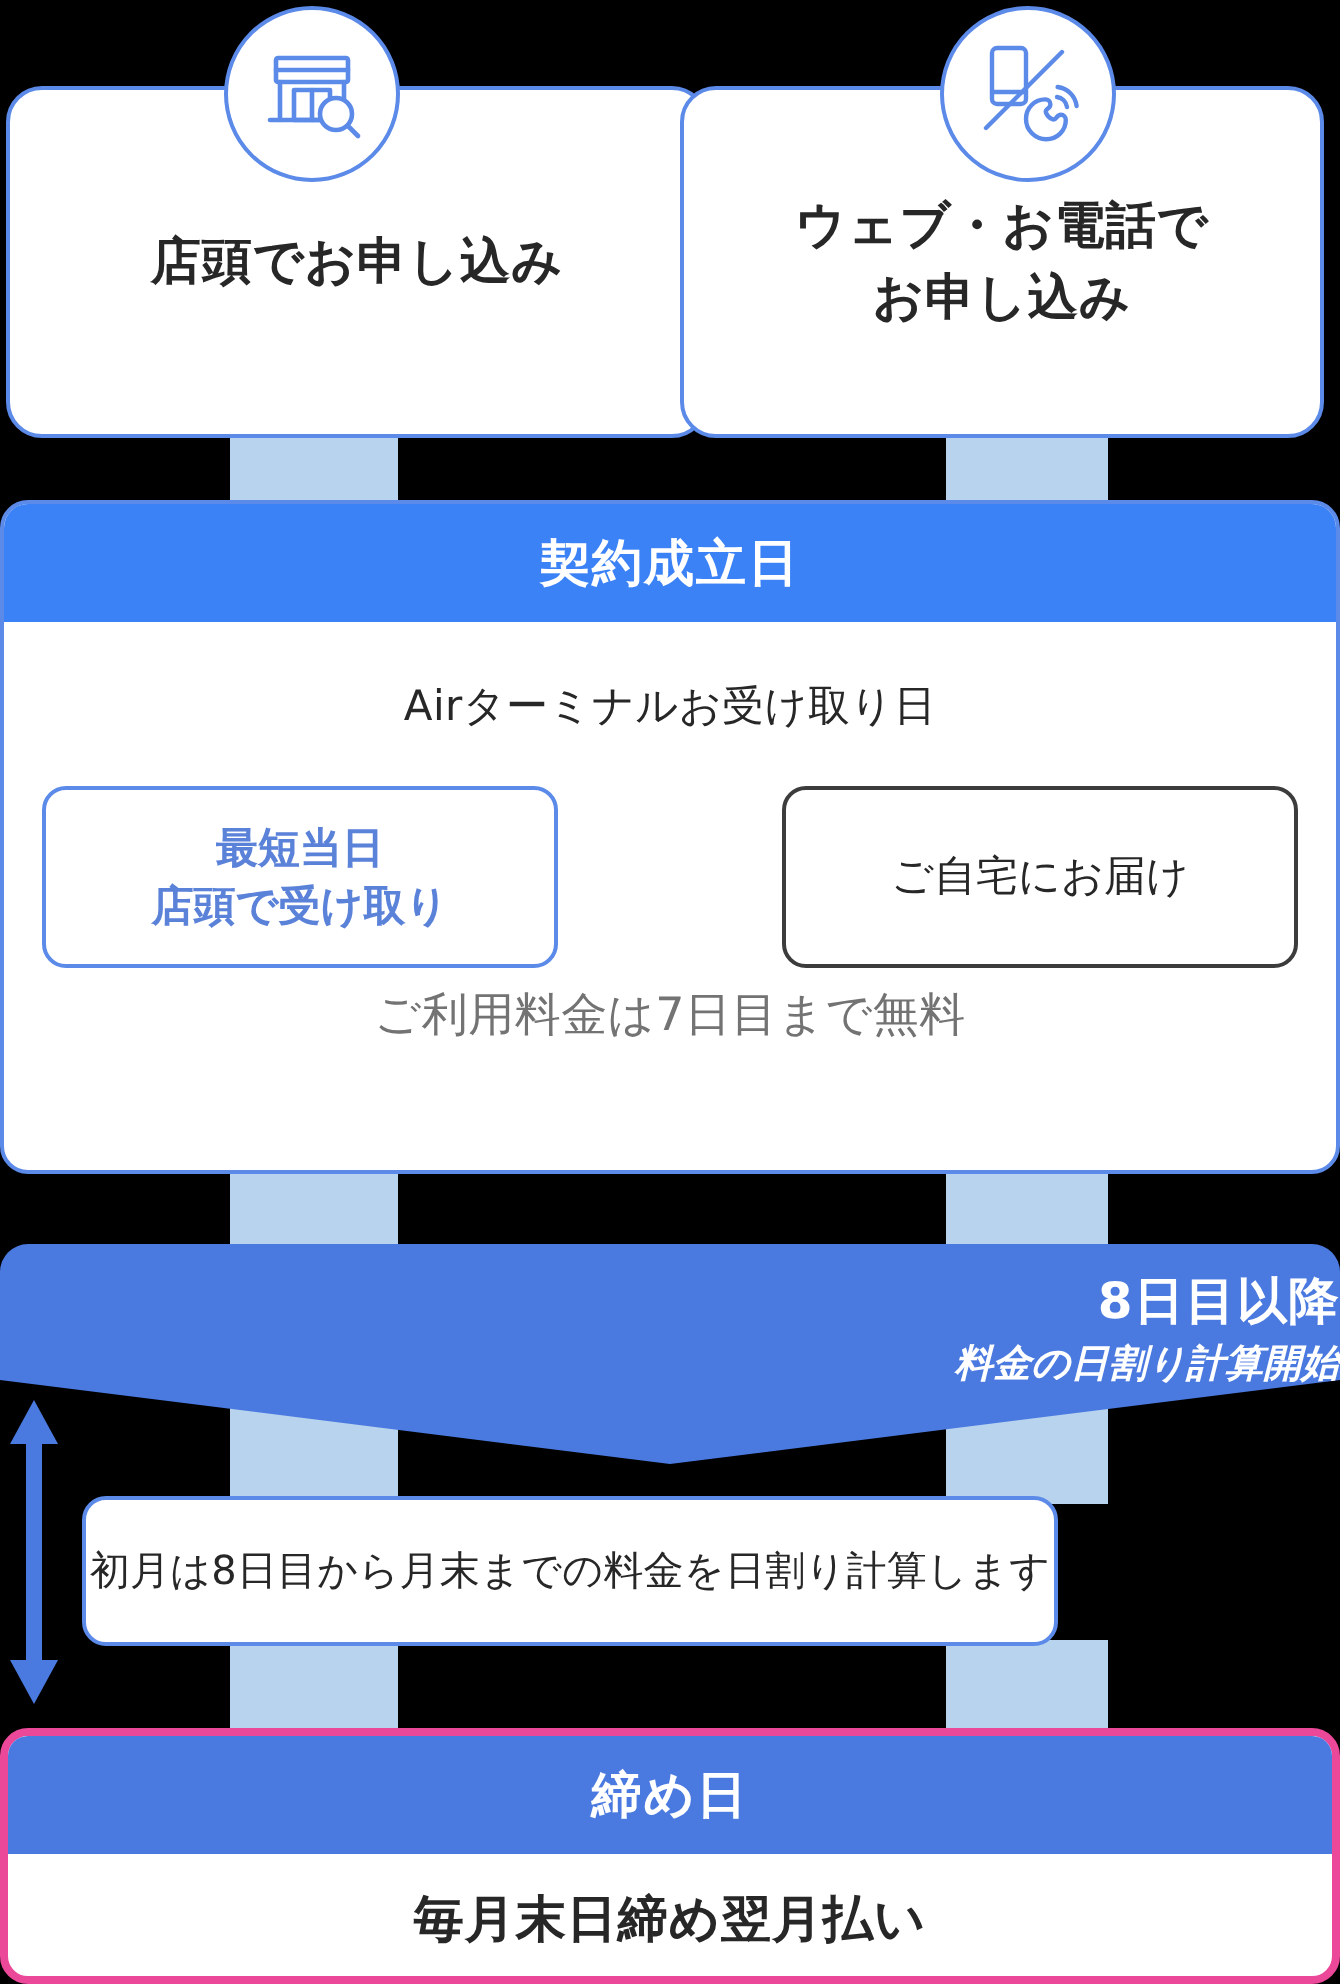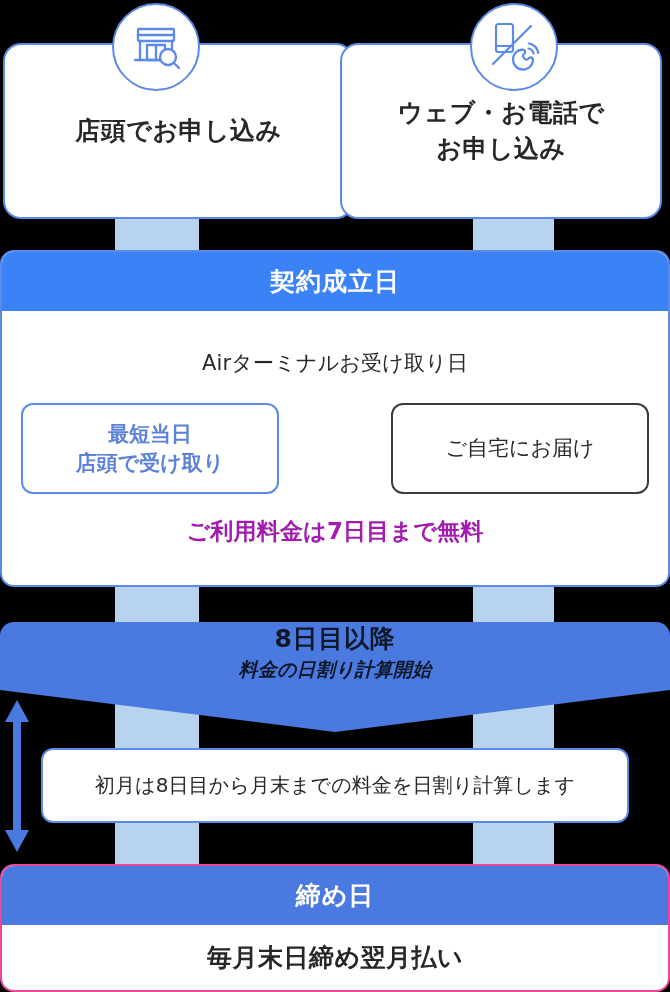--- a/index.html
+++ b/index.html
@@ -82,21 +82,21 @@
     background: #3b82f6;
     color: #ffffff;
     display: flex; align-items: center; justify-content: center;
     font-size: 25px; font-weight: 700; letter-spacing: .04em;
   }
   #contract-body {
     height: 352px;
     display: flex;
     flex-direction: column;
     align-items: center;
-    padding-top: 38px;
+    padding-top: 28px;
   }
   #terminal-receipt-title {
     font-size: 21px;
     font-weight: 500;
     color: #272727;
     letter-spacing: .01em;
   }
   #receipt-options {
     display: flex;
     gap: 112px;
@@ -111,40 +111,41 @@
     align-items: center;
     justify-content: center;
     text-align: center;
     font-size: 21px;
     font-weight: 700;
     line-height: 1.35;
   }
   .opt-box.blue  { border: 2px solid #5b8ae8; color: #5b82d9; }
   .opt-box.dark  { border: 2px solid #3c3c3c; color: #272727; font-weight: 500; }
   #free-period-note {
-    margin-top: 22px;
+    margin-top: 8px;
     font-size: 23px;
-    font-weight: 700;
-    color: #a21caf;
+    font-weight: 400;
+    color: #737373;
     letter-spacing: .01em;
   }
 
   
   #chevron-banner {
     position: absolute;
     left: 0; top: 622px;
     width: 670px; height: 110px;
     background: #4a7ae0;
     border-radius: 14px 14px 0 0;
     clip-path: polygon(0 0, 670px 0, 670px 68px, 335px 110px, 0 68px);
     z-index: 2;
   }
   #chevron-inner {
-    text-align: center;
-    color: #0f172a;
+    padding-top: 12px;
+    text-align: right;
+    color: #ffffff;
   }
   #chevron-title {
     font-size: 25px;
     font-weight: 700;
     letter-spacing: .03em;
   }
   #chevron-sub {
     font-size: 19px;
     font-weight: 700;
     letter-spacing: .01em;
@@ -157,40 +158,40 @@
     position: absolute;
     left: 4px; top: 700px;
     width: 26px; height: 152px;
     z-index: 4;
   }
 
   
   #prorate-note {
     position: absolute;
     left: 41px; top: 748px;
-    width: 588px; height: 75px;
+    width: 488px; height: 75px;
     background: #ffffff;
     border: 2px solid #5b8ae8;
     border-radius: 12px;
     display: flex; align-items: center; justify-content: center;
     font-size: 20px;
     font-weight: 500;
     color: #272727;
     letter-spacing: .005em;
     z-index: 3;
   }
 
   
   #closing-panel {
     position: absolute;
     left: 0; top: 864px;
     width: 670px; height: 128px;
     border-radius: 14px;
     background: #ffffff;
-    border: 2px solid #ec4899;
+    border: 4px solid #ec4899;
     overflow: hidden;
     z-index: 2;
   }
   #closing-header {
     height: 59px;
     background: #4a7ae0;
     color: #ffffff;
     display: flex; align-items: center; justify-content: center;
     font-size: 25px; font-weight: 700; letter-spacing: .04em;
   }

